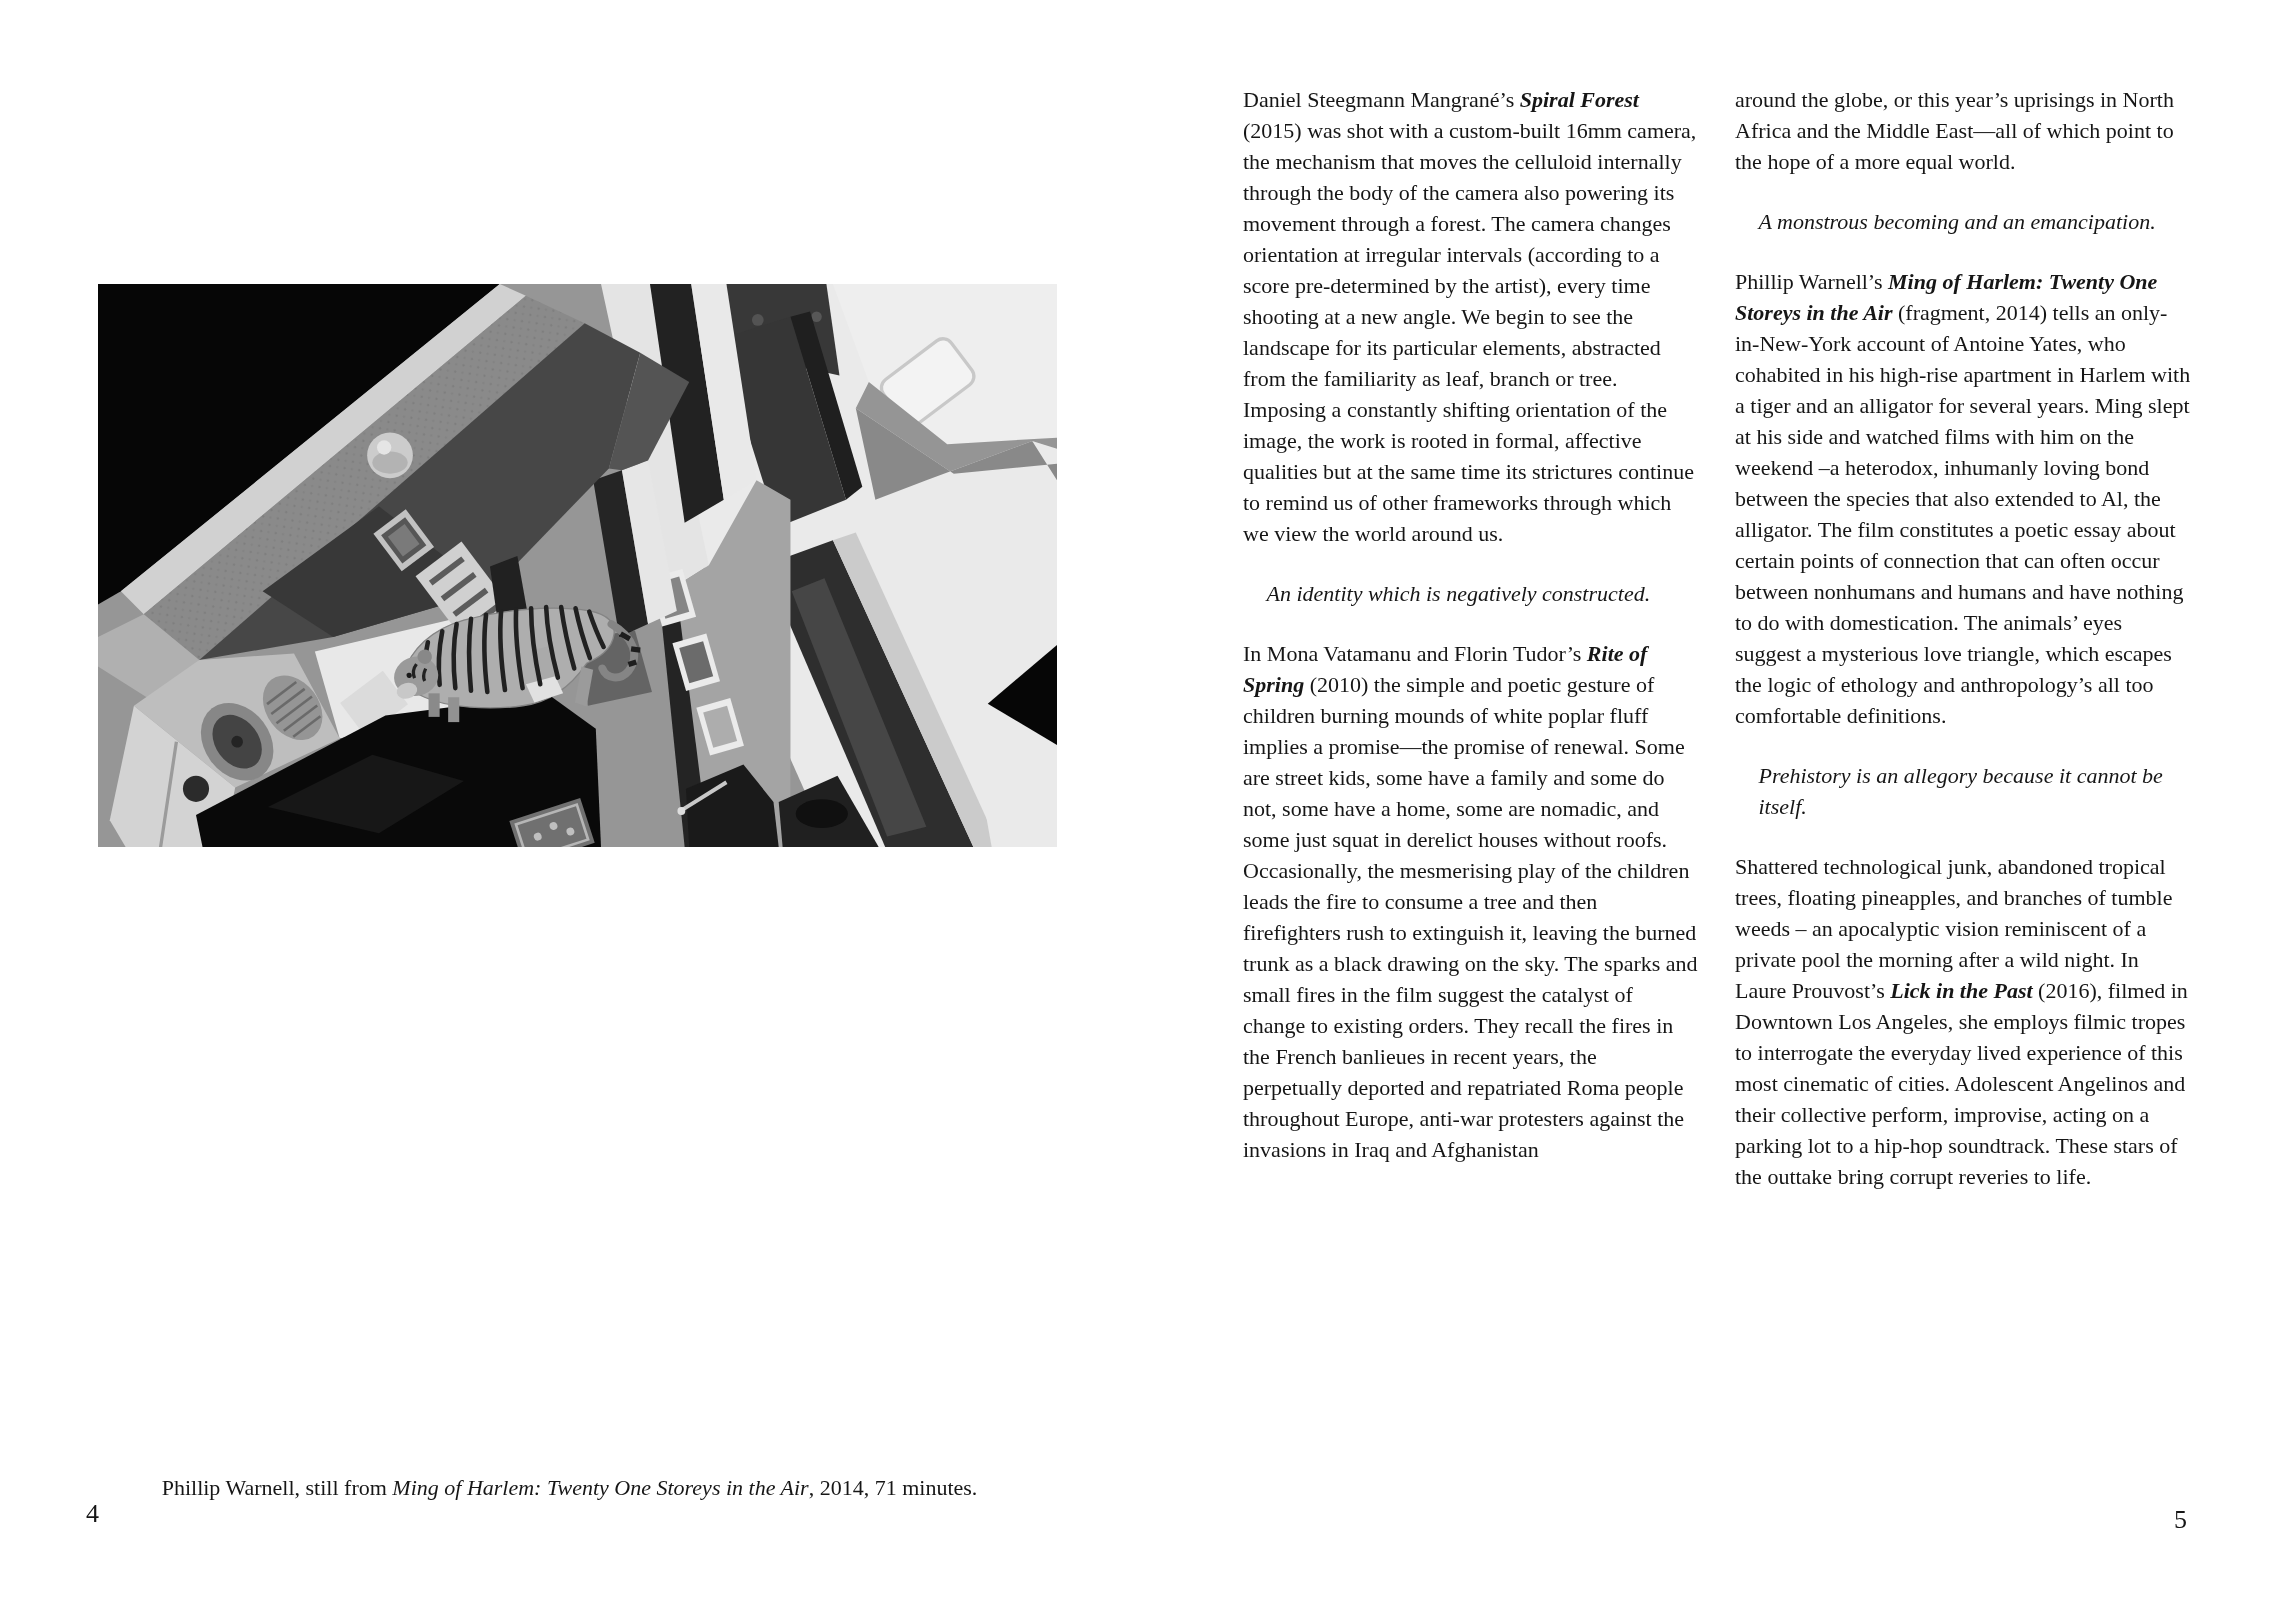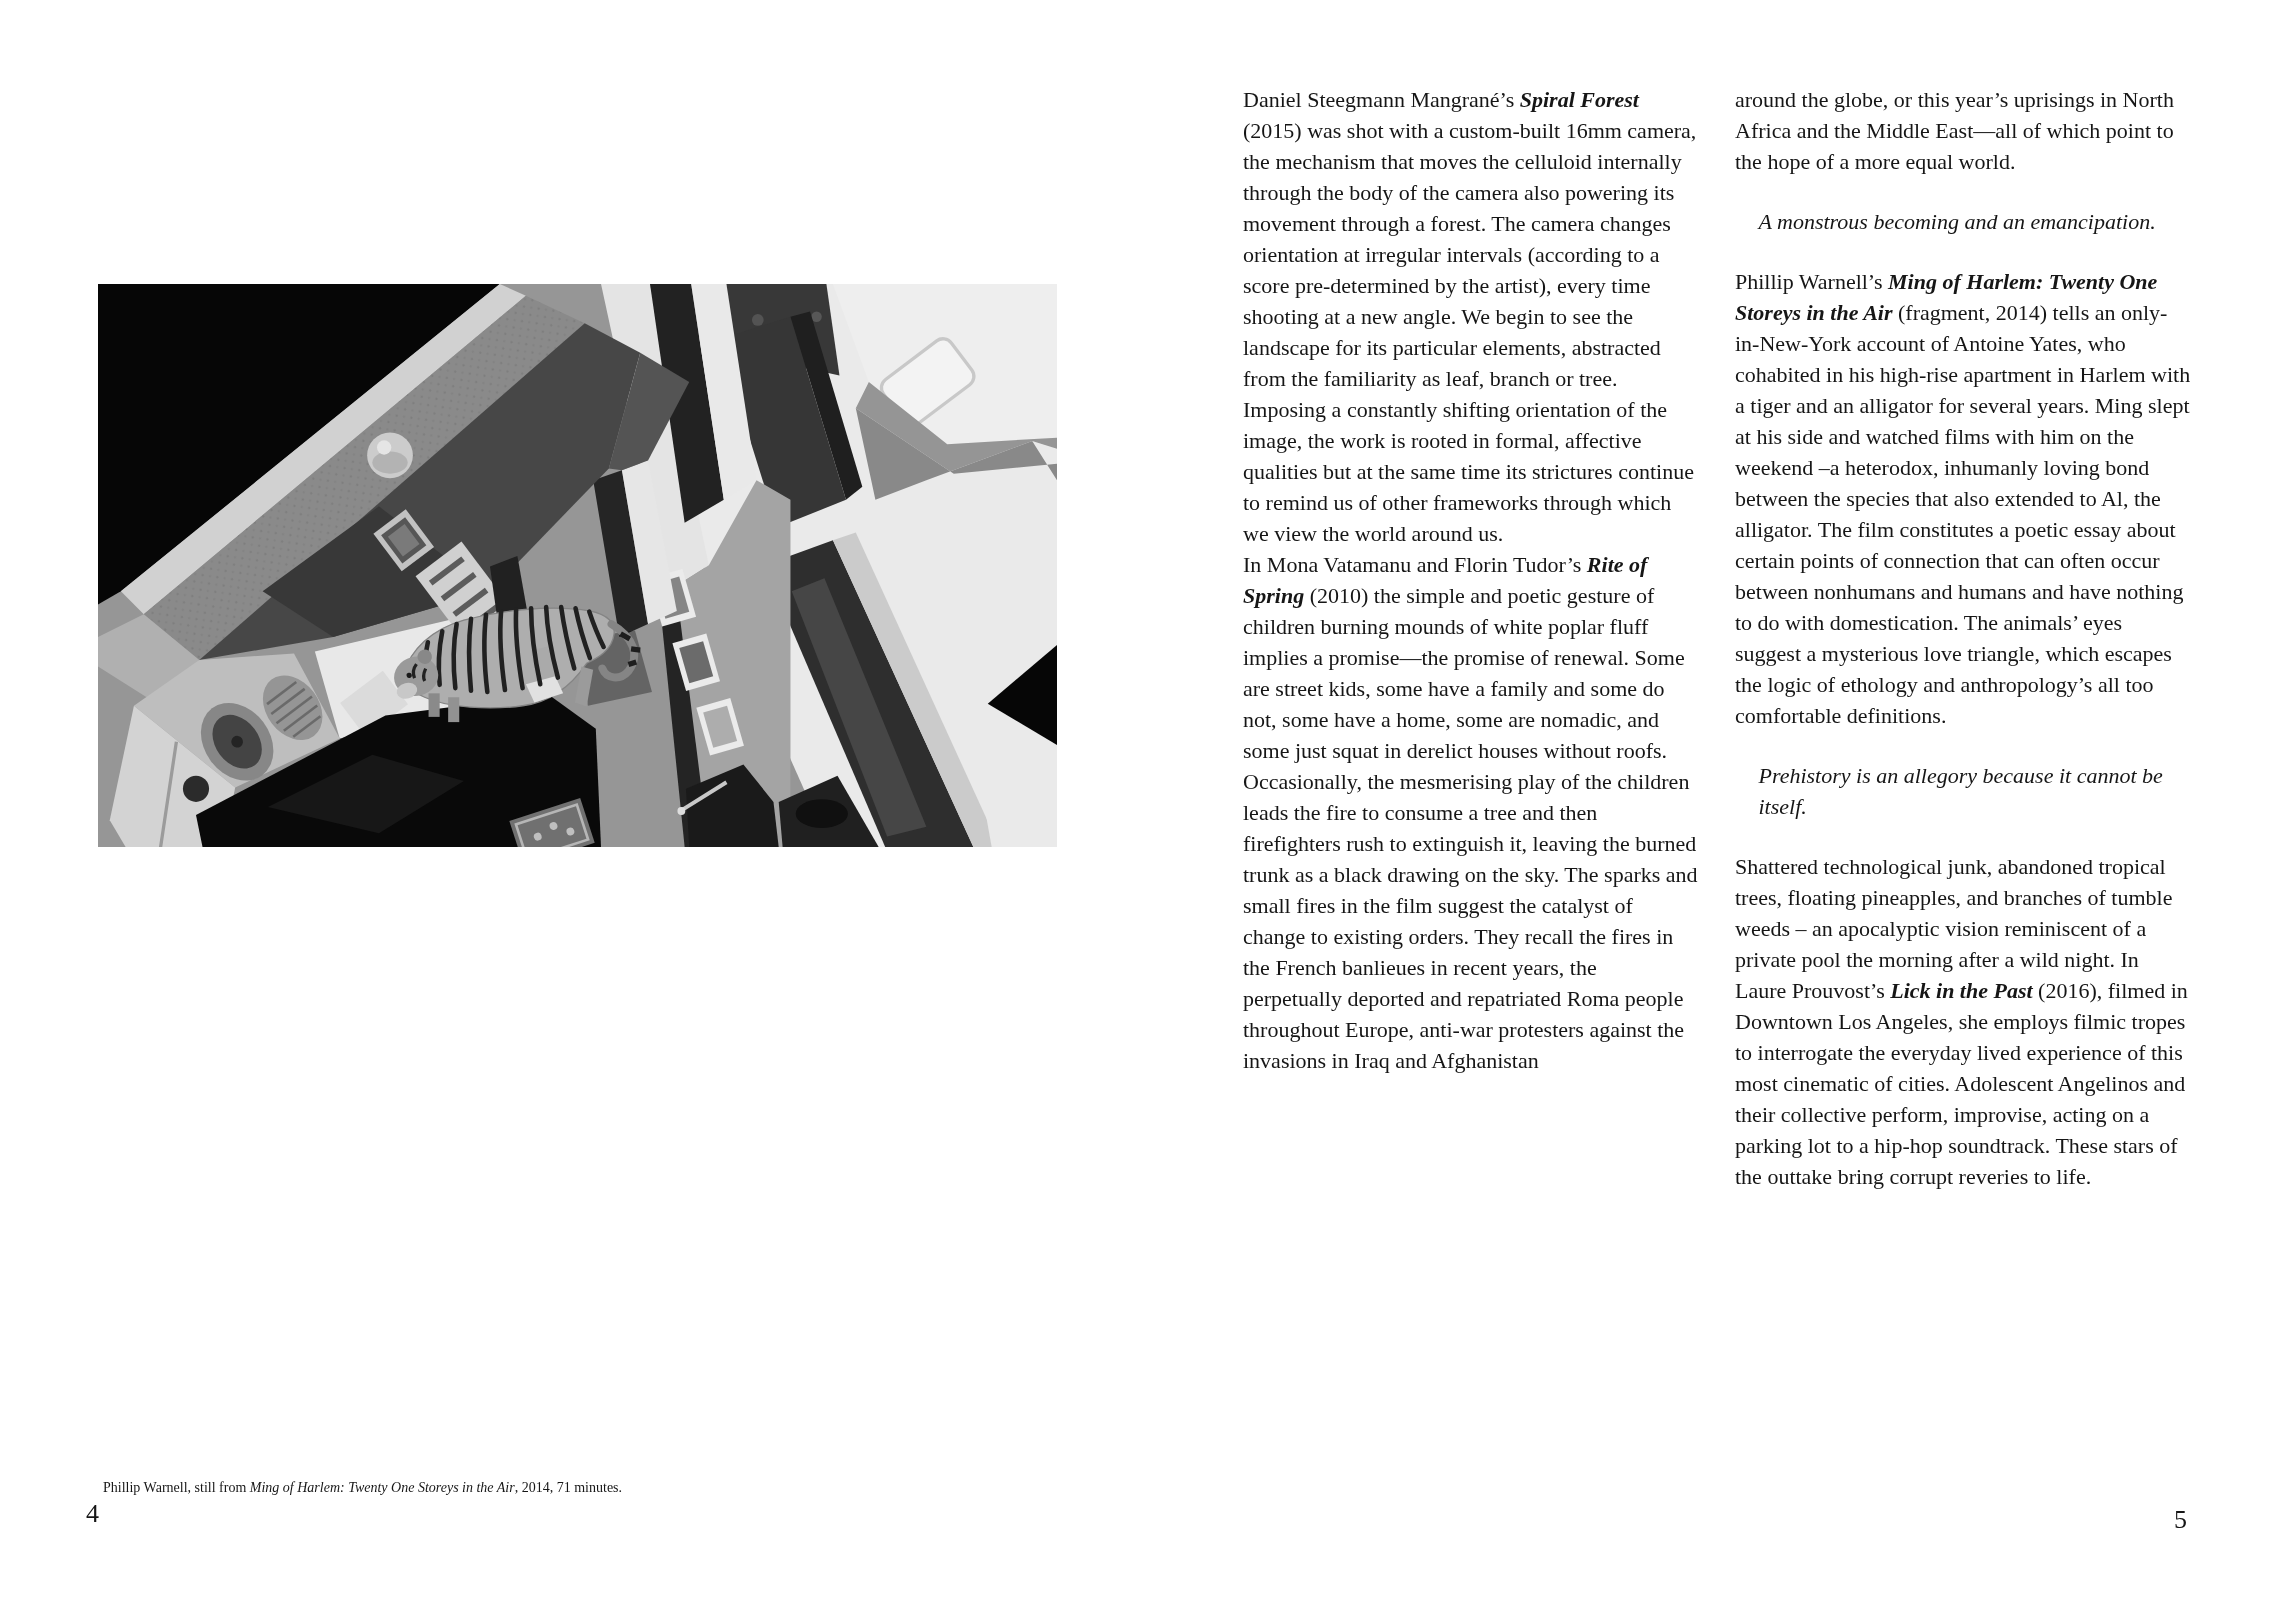--- a/index.html
+++ b/index.html
@@ -5,22 +5,22 @@
   html,body{margin:0;padding:0;background:#e8e8e8;}
   .spread{
     position:relative;width:2284px;height:1620px;background:#ffffff;
     font-family:"Liberation Serif","DejaVu Serif",serif;color:#161616;
     overflow:hidden;
   }
   
   .photo-fig{position:absolute;left:98px;top:284px;width:959px;height:563px;}
   .photo-fig svg{display:block;width:100%;height:100%;}
   .caption{
-    position:absolute;left:103px;top:1475px;width:959px;
-    font-size:14px;line-height:26px;
+    position:absolute;left:90px;top:1475px;width:959px;
+    text-align:center;font-size:22px;line-height:26px;
   }
   .pagenum{position:absolute;font-size:26px;line-height:26px;}
   .pagenum-left{left:86px;top:1501px;}
   .pagenum-right{left:2174px;top:1507px;}
   
   .col{
     position:absolute;top:84px;width:456px;
     font-size:22px;line-height:31px;text-align:left;
   }
   .col-1{left:1243px;}
@@ -217,20 +217,21 @@
   </figure>
 
   <figcaption class="caption">
       <div><span>Phillip Warnell, still from </span><span class="i">Ming of Harlem: Twenty One Storeys in the Air</span><span>, 2014, 71 minutes.</span></div>
     </figcaption>
 
   <div class="pagenum pagenum-left">4</div>
 
   <div class="col col-1">
       <p class="para"><span>Daniel Steegmann Mangrané’s </span><span class="b i">Spiral Forest</span><span> (2015) was shot with a custom-built 16mm camera, the mechanism that moves the celluloid internally through the body of the camera also powering its movement through a forest. The camera changes orientation at irregular intervals (according to a score pre-determined by the artist), every time shooting at a new angle. We begin to see the landscape for its particular elements, abstracted from the familiarity as leaf, branch or tree. Imposing a constantly shifting orientation of the image, the work is rooted in formal, affective qualities but at the same time its strictures continue to remind us of other frameworks through which we view the world around us.</span></p>
+      <p class="quote"><span>An identity which is negatively constructed.</span></p>
       <p class="para"><span>In Mona Vatamanu and Florin Tudor’s </span><span class="b i">Rite of Spring</span><span> (2010) the simple and poetic gesture of children burning mounds of white poplar fluff implies a promise—the promise of renewal. Some are street kids, some have a family and some do not, some have a home, some are nomadic, and some just squat in derelict houses without roofs. Occasionally, the mesmerising play of the children leads the fire to consume a tree and then firefighters rush to extinguish it, leaving the burned trunk as a black drawing on the sky. The sparks and small fires in the film suggest the catalyst of change to existing orders. They recall the fires in the French banlieues in recent years, the perpetually deported and repatriated Roma people throughout Europe, anti-war protesters against the invasions in Iraq and Afghanistan</span></p>
     </div>
 
   <div class="col col-2">
       <p class="para"><span>around the globe, or this year’s uprisings in North Africa and the Middle East—all of which point to the hope of a more equal world.</span></p>
       <p class="quote"><span>A monstrous becoming and an emancipation.</span></p>
       <p class="para"><span>Phillip Warnell’s </span><span class="b i">Ming of Harlem: Twenty One Storeys in the Air</span><span> (fragment, 2014) tells an only-in-New-York account of Antoine Yates, who cohabited in his high-rise apartment in Harlem with a tiger and an alligator for several years. Ming slept at his side and watched films with him on the weekend –a heterodox, inhumanly loving bond between the species that also extended to Al, the alligator. The film constitutes a poetic essay about certain points of connection that can often occur between nonhumans and humans and have nothing to do with domestication. The animals’ eyes suggest a mysterious love triangle, which escapes the logic of ethology and anthropology’s all too comfortable definitions.</span></p>
       <p class="quote"><span>Prehistory is an allegory because it cannot be itself.</span></p>
       <p class="para"><span>Shattered technological junk, abandoned tropical trees, floating pineapples, and branches of tumble weeds – an apocalyptic vision reminiscent of a private pool the morning after a wild night. In Laure Prouvost’s </span><span class="b i">Lick in the Past</span><span> (2016), filmed in Downtown Los Angeles, she employs filmic tropes to interrogate the everyday lived experience of this most cinematic of cities. Adolescent Angelinos and their collective perform, improvise, acting on a parking lot to a hip-hop soundtrack. These stars of the outtake bring corrupt reveries to life.</span></p>
     </div>

